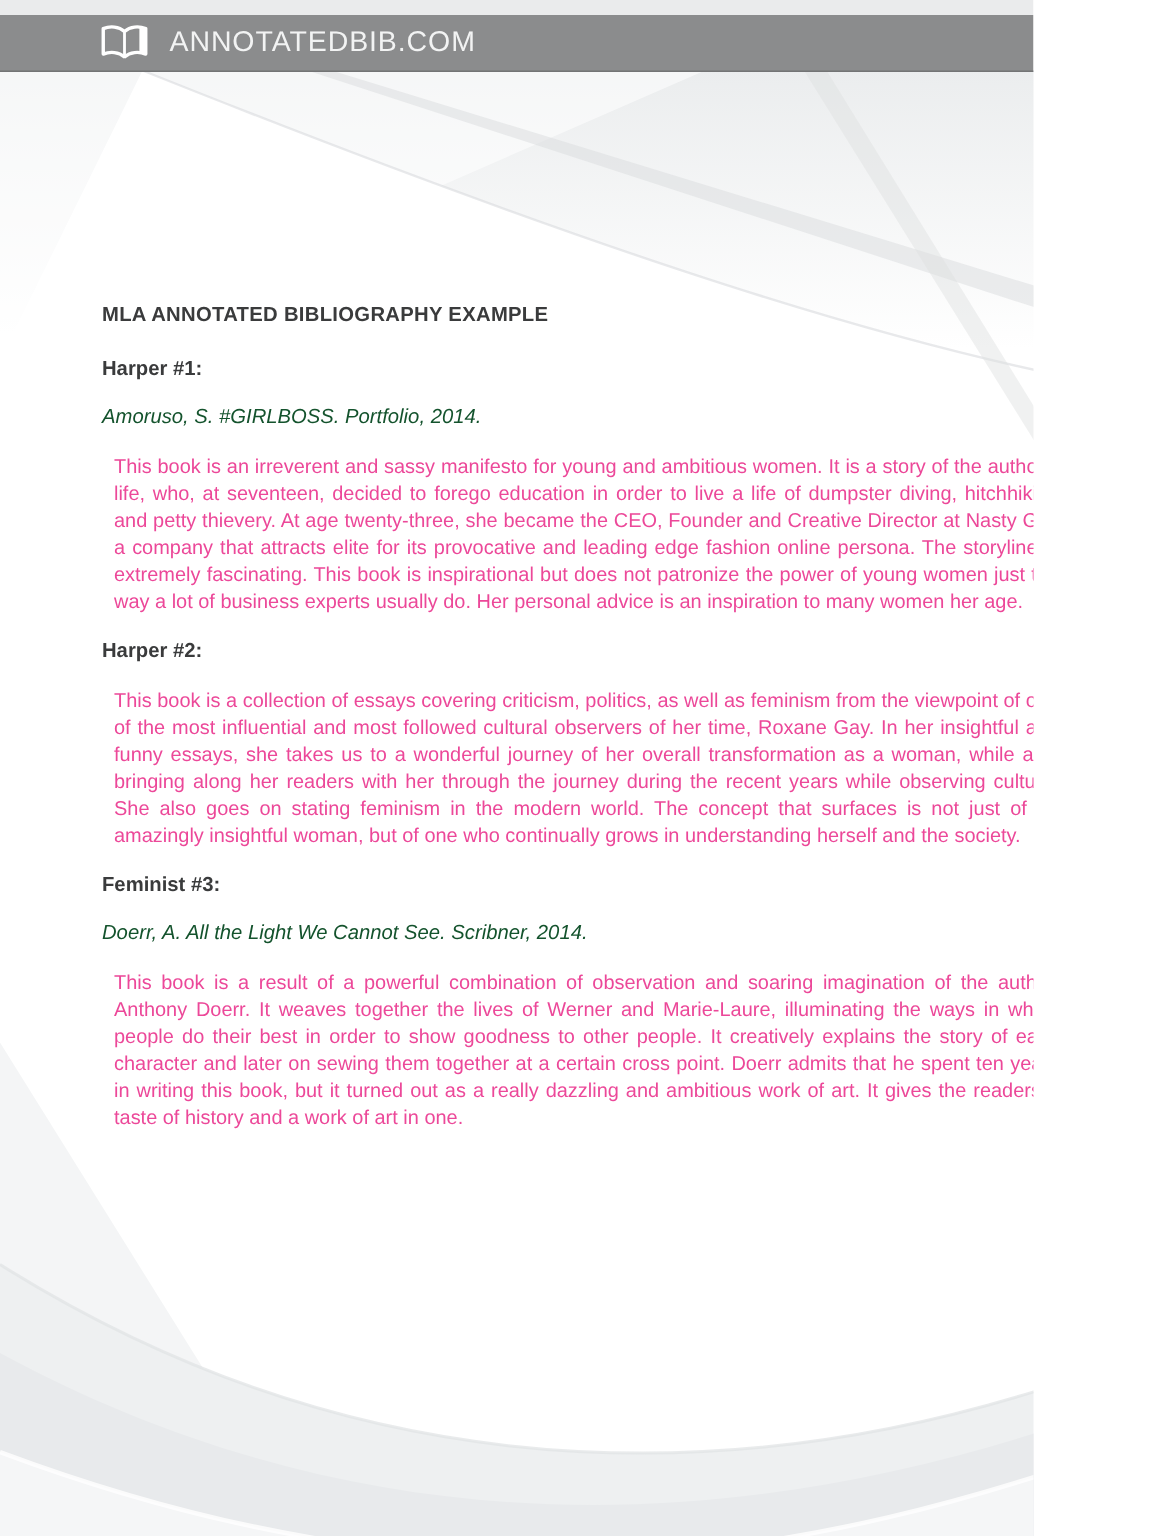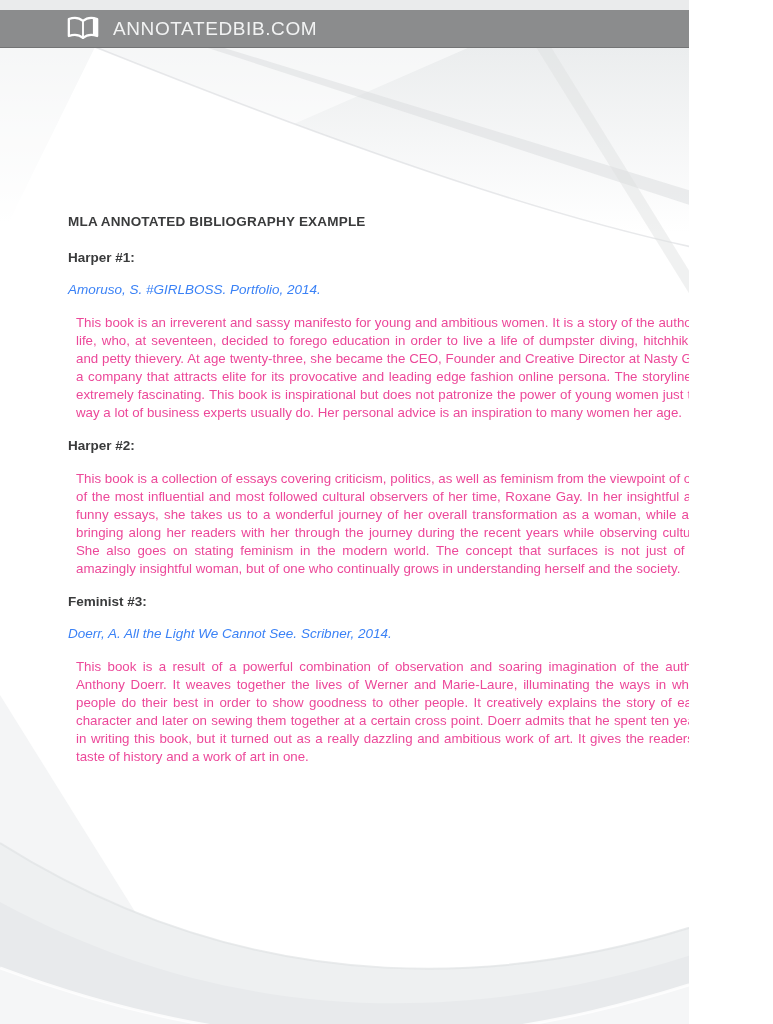--- a/index.html
+++ b/index.html
@@ -19,29 +19,29 @@
     background:#8b8c8d; border-bottom:1px solid #737475;
     display:flex; align-items:center; z-index:3;
   }
   .brand { display:flex; align-items:center; gap:13px; margin-left:66px; cursor:pointer; }
   .brand-title {
     color:#f2f3f3; font-size:19px; font-weight:400;
     letter-spacing:0.6px; line-height:1;
   }
 
   .content {
-    position:absolute; left:68px; top:214px; width:638px; z-index:1;
+    position:absolute; left:68px; top:202px; width:638px; z-index:1;
     color:#3f4041;
   }
   .doc-title {
     font-size:13.5px; font-weight:bold; color:#3a3b3c;
     letter-spacing:0.2px; margin:0 0 21px 0;
   }
   .entry-label { font-size:13.5px; font-weight:bold; color:#3a3b3c; margin:0 0 17px 0; }
-  .citation   { font-size:13.5px; font-style:italic; color:#3b82f6; margin:0 0 17px 0; }
+  .citation   { font-size:13.5px; font-style:italic; color:#14532d; margin:0 0 17px 0; }
   .annotation {
     font-size:13.3px; line-height:18px; text-align:justify;
     color:#ec4899; margin:0 0 16px 8px;
   }
 </style>
 </head>
 <body>
 
 <div class="page">
 

